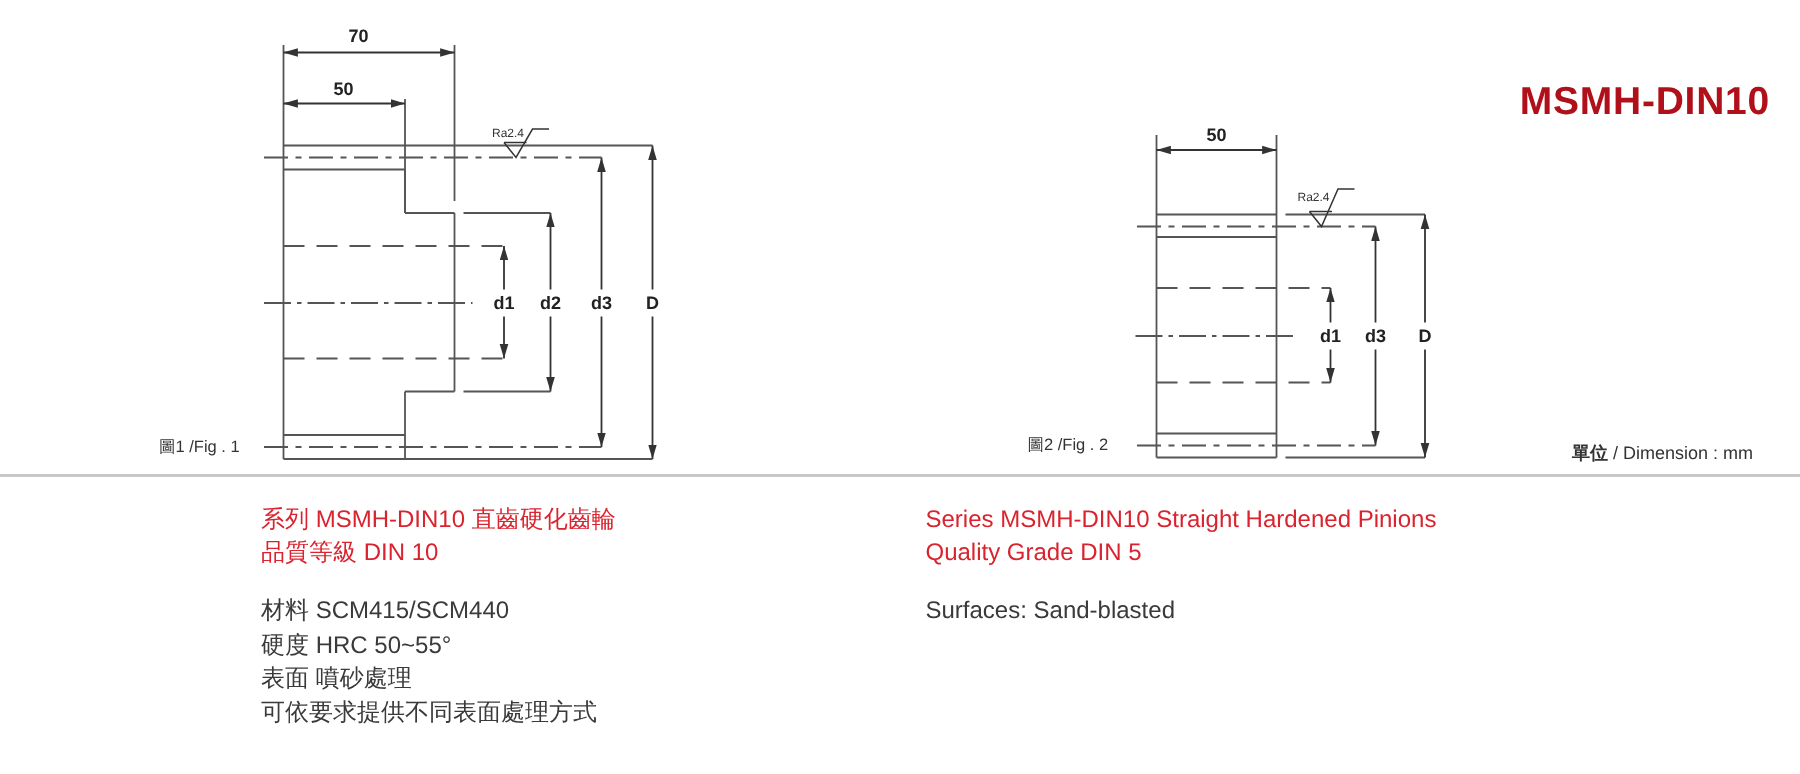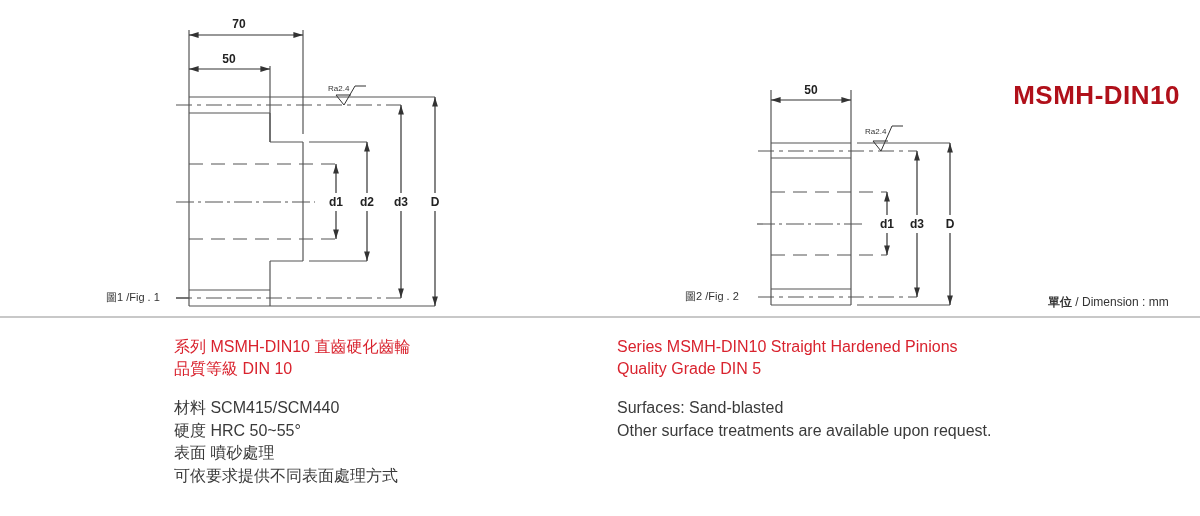--- a/index.html
+++ b/index.html
@@ -1,19 +1,19 @@
 <!DOCTYPE html>
 <html><head>
 <meta charset="utf-8">
 <style>
   html, body { margin:0; padding:0; background:#ffffff; }
   body { width:1200px; height:516px; position:relative; overflow:hidden; font-family:"Liberation Sans", "DejaVu Sans", sans-serif; }
   #drawing { position:absolute; left:0; top:0; width:1200px; height:320px; }
   .sep { position:absolute; left:0; top:316px; width:1200px; height:2px; background:#c8c8c8; }
-  .title { position:absolute; right:20px; top:52px; color:#b0101a; font-weight:bold; font-size:26px; letter-spacing:0.5px; font-family:"Liberation Sans", sans-serif;margin-top:28px; }
+  .title { position:absolute; right:20px; top:52px; color:#b0101a; font-weight:bold; font-size:26px; letter-spacing:0.5px; font-family:"Liberation Sans", sans-serif; }
   .unit { position:absolute; left:1048px; top:294px; font-size:12px; color:#333; font-family:"Liberation Sans", sans-serif; }
   .unit b { font-weight:bold;margin-top:11px; }
   .block { position:absolute; font-family:"Liberation Sans", "DejaVu Sans", sans-serif; }
   .zh { left:174px; top:336px; }
   .en { left:617px; top:336px; }
   .red { color:#d9232e; font-size:16px; line-height:22px; }
   .dark { color:#3a3a3a; font-size:16px; line-height:22.5px; }
   .spacer { height:17px; }
   svg text { font-family:"Liberation Sans", "DejaVu Sans", sans-serif; }
 </style>
@@ -137,14 +137,13 @@
   <div class="dark">硬度 HRC 50~55°</div>
   <div class="dark">表面 噴砂處理</div>
   <div class="dark">可依要求提供不同表面處理方式</div>
 </div>
 
 <div class="block en">
   <div class="red">Series MSMH-DIN10 Straight Hardened Pinions</div>
   <div class="red">Quality Grade DIN 5</div>
   <div class="spacer"></div>
   <div class="dark">Surfaces: Sand-blasted</div>
-  <div class="dark">Other surface treatments are available upon request.</div>
 </div>
 
 </body></html>

